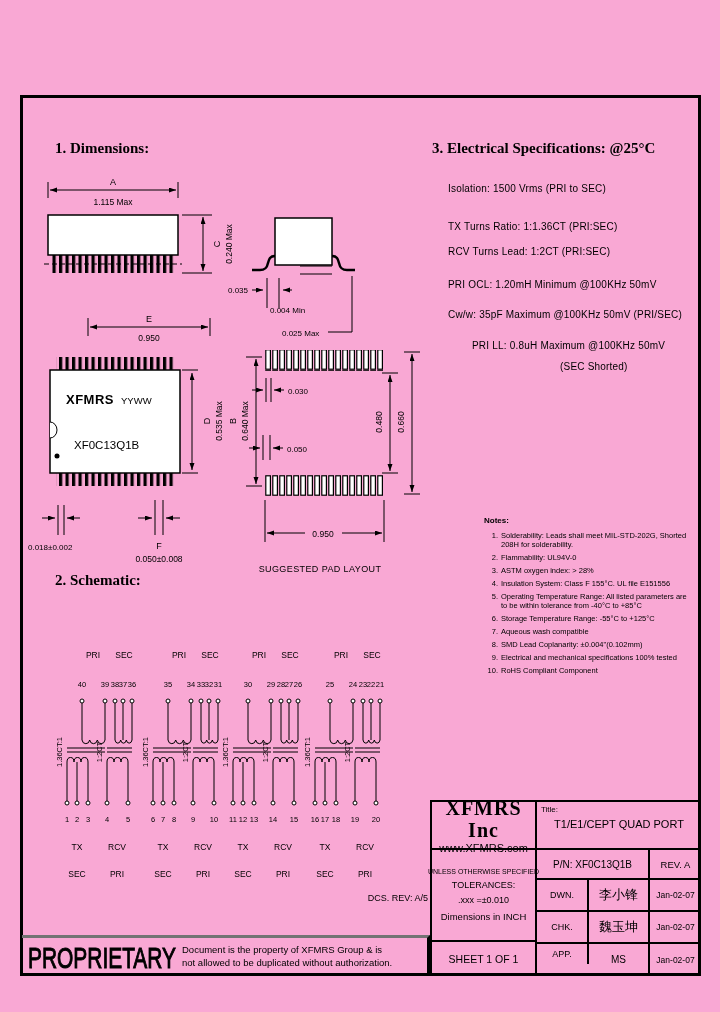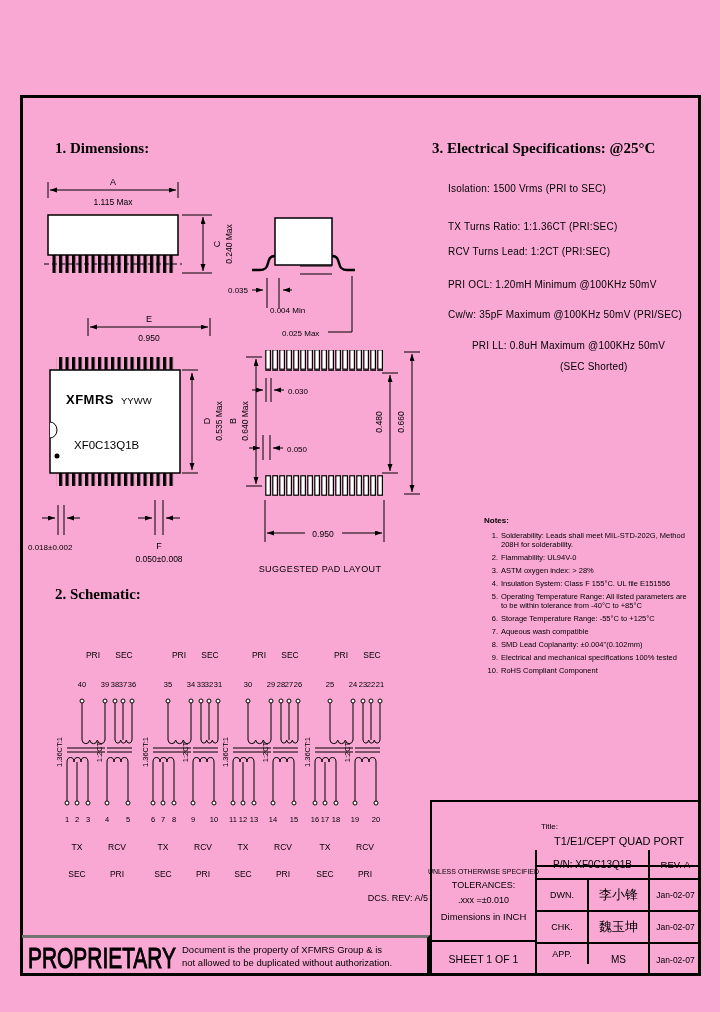--- a/index.html
+++ b/index.html
@@ -25,53 +25,53 @@
   
   .tb{left:430px;top:800px;width:271px;height:176px;border-left:2px solid #000;border-top:2px solid #000;box-sizing:border-box;}
   .tb .cell{position:absolute;box-sizing:border-box;display:flex;flex-direction:column;align-items:center;justify-content:center;text-align:center;}
   .br{border-right:2px solid #000;} .bb{border-bottom:2px solid #000;} .bt{border-top:2px solid #000;}
   .company{font-family:"Liberation Serif",serif;font-weight:bold;font-size:20px;letter-spacing:1px;line-height:22px;}
   .website{font-size:11px;margin-top:1px;}
   .unless{font-size:7px;white-space:nowrap;}
   .tolr{font-size:9px;margin-top:5px;}
   .dinch{font-size:9.5px;margin-top:6px;}
   .sheet{font-size:10.5px;}
-  .titlecell{align-items:flex-start !important;justify-content:flex-start !important;margin-top:17px;}
+  .titlecell{align-items:flex-start !important;justify-content:flex-start !important;}
   .titlelabel{font-size:8px;margin:3px 0 0 4px;}
   .titleval{font-size:11px;width:100%;margin-top:4px;white-space:nowrap;}
   .pn{font-size:10px;} .rev{font-size:9.5px;}
   .rlabel{font-size:9px;} .rname{font-size:13px;line-height:14px;} .rdate{font-size:8.5px;white-space:nowrap;}
   
   .prop{left:22px;top:935px;width:408px;height:41px;border-top:3px solid #737373;border-right:3px solid #000;box-sizing:border-box;}
   .proptext{position:absolute;left:160px;top:5px;width:244px;font-size:9.5px;line-height:13px;}
 </style>
 </head>
 <body>
 
 <div class="page">
 
   <div class="abs frame"></div>
 
   <div class="abs hd" style="left:55px;top:140px;">1. Dimensions:</div>
   <div class="abs hd" style="left:432px;top:140px;">3. Electrical  Specifications: @25°C</div>
-  <div class="abs hd" style="left:55px;top:586px;">2. Schematic:</div>
+  <div class="abs hd" style="left:55px;top:572px;">2. Schematic:</div>
 
   <div class="abs elec" style="left:448px;top:183px;">Isolation:  1500 Vrms (PRI to SEC)</div>
   <div class="abs elec" style="left:448px;top:221px;">TX Turns Ratio: 1:1.36CT (PRI:SEC)</div>
   <div class="abs elec" style="left:448px;top:246px;">RCV Turns Lead: 1:2CT (PRI:SEC)</div>
   <div class="abs elec" style="left:448px;top:279px;">PRI OCL: 1.20mH Minimum @100KHz 50mV</div>
   <div class="abs elec" style="left:448px;top:309px;">Cw/w: 35pF Maximum @100KHz 50mV (PRI/SEC)</div>
   <div class="abs elec" style="left:436px;top:340px;margin-left:36px;">PRI LL: 0.8uH Maximum @100KHz 50mV</div>
   <div class="abs elec" style="left:560px;top:361px;">(SEC Shorted)</div>
 
   <div class="abs notes">
     <div class="ntitle">Notes:</div>
     <div class="nrow">
         <span class="nnum">1.</span>
-        <span class="ntext">Solderability: Leads shall meet MIL-STD-202G, Method 208H for solderability.</span>
+        <span class="ntext">Solderability: Leads shall meet MIL-STD-202G, Shorted 208H for solderability.</span>
       </div>
     <div class="nrow">
         <span class="nnum">2.</span>
         <span class="ntext">Flammability: UL94V-0</span>
       </div>
     <div class="nrow">
         <span class="nnum">3.</span>
         <span class="ntext">ASTM oxygen index: &gt; 28%</span>
       </div>
     <div class="nrow">
@@ -330,20 +330,24 @@
       <text class="sl" x="10" y="210">TX</text>
       <text class="sl" x="50" y="210">RCV</text>
       <text class="sl" x="10" y="237">SEC</text>
       <text class="sl" x="50" y="237">PRI</text>
     </g>
   </svg>
 
   <div class="abs dcs">DCS. REV: A/5</div>
 
   <div class="abs tb">
+    <div class="cell br bb" style="left:0;top:0;width:105px;height:48px;">
+      <div class="company">XFMRS Inc</div>
+      <div class="website">www.XFMRS.com</div>
+    </div>
     <div class="cell bb titlecell" style="left:105px;top:0;width:164px;height:48px;">
       <div class="titlelabel">Title:</div>
       <div class="titleval">T1/E1/CEPT QUAD PORT</div>
     </div>
     <div class="cell br" style="left:0;top:48px;width:105px;height:90px;">
       <div class="unless">UNLESS OTHERWISE SPECIFIED</div>
       <div class="tolr">TOLERANCES:</div>
       <div class="tolr">.xxx =±0.010</div>
       <div class="dinch">Dimensions in INCH</div>
     </div>

